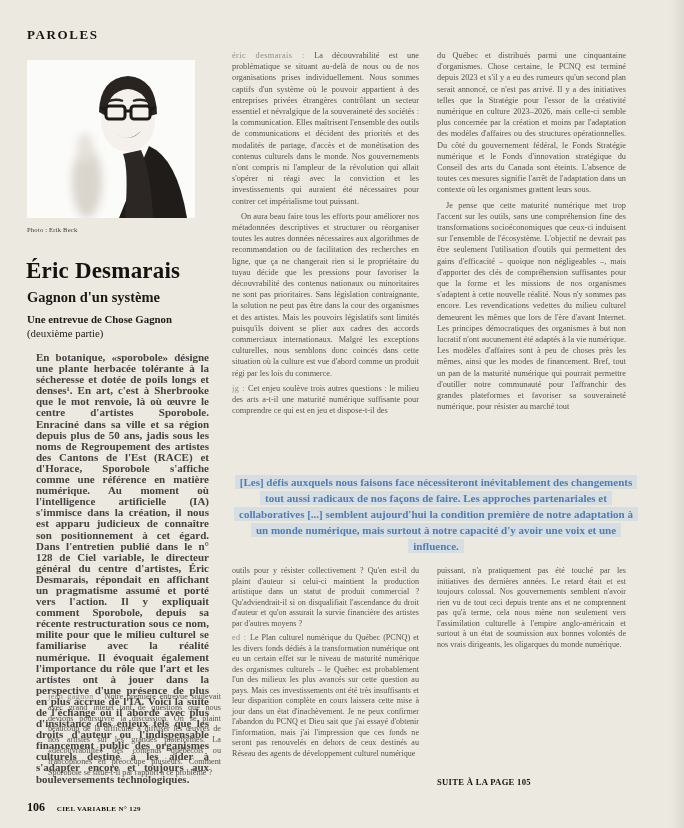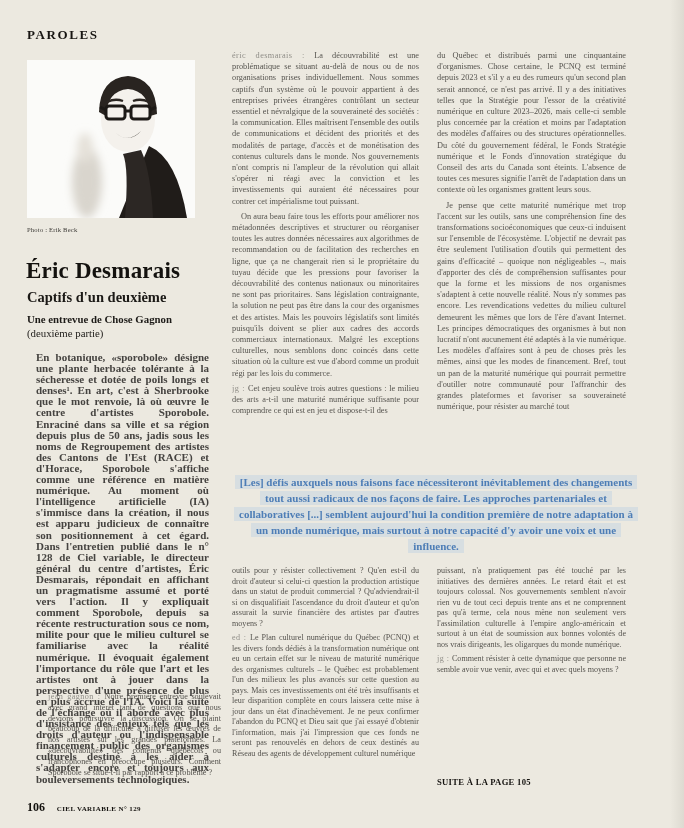--- a/index.html
+++ b/index.html
@@ -106,21 +106,21 @@
       <g filter="url(#blurb)">
         <ellipse cx="60" cy="122" rx="15" ry="36" fill="#d9d5cd"></ellipse>
         <ellipse cx="58" cy="88" rx="8" ry="15" fill="#e5e1d9"></ellipse>
       </g>
     </svg>
   </div>
 
   <div class="photo-caption">Photo : Erik Beck</div>
 
   <div class="article-title">Éric Desmarais</div>
-  <div class="article-subtitle">Captifs d'un deuxième</div>
+  <div class="article-subtitle">Gagnon d'un système</div>
   <div class="byline"><span>Une entrevue de Chose Gagnon </span><span class="suffix">(deuxième partie)</span></div>
 
   <div class="col intro-block">
     <p>En botanique, «sporobole» désigne une plante herbacée tolérante à la sécheresse et dotée de poils longs et denses¹. En art, c'est à Sherbrooke que le mot renvoie, là où œuvre le centre d'artistes Sporobole. Enraciné dans sa ville et sa région depuis plus de 50 ans, jadis sous les noms de Regroupement des artistes des Cantons de l'Est (RACE) et d'Horace, Sporobole s'affiche comme une référence en matière numérique. Au moment où l'intelligence artificielle (IA) s'immisce dans la création, il nous est apparu judicieux de connaître son positionnement à cet égard. Dans l'entretien publié dans le n° 128 de Ciel variable, le directeur général du centre d'artistes, Éric Desmarais, répondait en affichant un pragmatisme assumé et porté vers l'action. Il y expliquait comment Sporobole, depuis sa récente restructuration sous ce nom, milite pour que le milieu culturel se familiarise avec la réalité numérique. Il évoquait également l'importance du rôle que l'art et les artistes ont à jouer dans la perspective d'une présence de plus en plus accrue de l'IA. Voici la suite de l'échange où il aborde avec plus d'insistance des enjeux tels que les droits d'auteur ou l'indispensable financement public des organismes culturels destiné à les aider à s'adapter encore et toujours aux bouleversements technologiques.</p>
   </div>
 
   <div class="col left-qa">
     <p><span class="speaker">jean gagnon : </span><span>Notre première entrevue soulevait avec grand intérêt tant de questions que nous devions poursuivre la discussion. On se plaint beaucoup de la difficulté à diffuser les œuvres de nos artistes sur les grandes plateformes. La «découvrabilité» des contenus québécois ou francophones en préoccupe plusieurs. Comment Sporobole se situe-t-il par rapport à ce problème ?</span></p>
   </div>
 
@@ -133,27 +133,26 @@
   <div class="col right-top">
     <p>du Québec et distribués parmi une cinquantaine d'organismes. Chose certaine, le PCNQ est terminé depuis 2023 et s'il y a eu des rumeurs qu'un second plan serait annoncé, ce n'est pas arrivé. Il y a des initiatives telles que la Stratégie pour l'essor de la créativité numérique en culture 2023–2026, mais celle-ci semble plus concernée par la création et moins par l'adaptation des modèles d'affaires ou des structures opérationnelles. Du côté du gouvernement fédéral, le Fonds Stratégie numérique et le Fonds d'innovation stratégique du Conseil des arts du Canada sont éteints. L'absence de toutes ces mesures signifie l'arrêt de l'adaptation dans un contexte où les organismes grattent leurs sous.</p>
     <p class="indent">Je pense que cette maturité numérique met trop l'accent sur les outils, sans une compréhension fine des transformations socioéconomiques que ceux-ci induisent sur l'ensemble de l'écosystème. L'objectif ne devrait pas être seulement l'utilisation d'outils qui permettent des gains d'efficacité – quoique non négligeables –, mais d'apporter des clés de compréhension suffisantes pour que la forme et les missions de nos organismes s'adaptent à cette nouvelle réalité. Nous n'y sommes pas encore. Les revendications vedettes du milieu culturel demeurent les mêmes que lors de l'ère d'avant Internet. Les principes démocratiques des organismes à but non lucratif n'ont aucunement été adaptés à la vie numérique. Les modèles d'affaires sont à peu de choses près les mêmes, ainsi que les modes de financement. Bref, tout un pan de la maturité numérique qui pourrait permettre d'outiller notre communauté pour l'affranchir des grandes plateformes et favoriser sa souveraineté numérique, pour résister au marché tout</p>
   </div>
 
   <div class="pull-quote">
     <span class="hl">[Les] défis auxquels nous faisons face nécessiteront inévitablement des changements tout aussi radicaux de nos façons de faire. Les approches partenariales et collaboratives [...] semblent aujourd'hui la condition première de notre adaptation à un monde numérique, mais surtout à notre capacité d'y avoir une voix et une influence.</span>
   </div>
 
   <div class="col mid-bot">
-    <p>outils pour y résister collectivement ? Qu'en est-il du droit d'auteur si celui-ci question la production artistique dans un statut de produit commercial ? Qu'adviendrait-il si on disqualifiait l'ascendance du droit d'auteur et qu'on assurait la survie financière des artistes par d'autres moyens ?</p>
+    <p>outils pour y résister collectivement ? Qu'en est-il du plaint d'auteur si celui-ci maintient la production artistique dans un statut de produit commercial ? Qu'adviendrait-il si on disqualifiait l'ascendance du droit d'auteur et qu'on assurait la survie financière des artistes par d'autres moyens ?</p>
     <p><span class="speaker">ed : </span><span>Le Plan culturel numérique du Québec (PCNQ) et les divers fonds dédiés à la transformation numérique ont eu un certain effet sur le niveau de maturité numérique des organismes culturels – le Québec est probablement l'un des milieux les plus avancés sur cette question au pays. Mais ces investissements ont été très insuffisants et leur disparition complète en cours laissera cette mise à jour dans un état d'inachèvement. Je ne peux confirmer l'abandon du PCNQ et Dieu sait que j'ai essayé d'obtenir l'information, mais j'ai l'impression que ces fonds ne seront pas renouvelés en dehors de ceux destinés au Réseau des agents de développement culturel numérique</span></p>
   </div>
 
   <div class="col right-bot">
     <p>puissant, n'a pratiquement pas été touché par les initiatives des dernières années. Le retard était et est toujours colossal. Nos gouvernements semblent n'avoir rien vu de tout ceci depuis trente ans et ne comprennent pas qu'à terme, cela nous mène non seulement vers l'assimilation culturelle à l'empire anglo-américain et surtout à un état de soumission aux bonnes volontés de nos vrais dirigeants, les oligarques du monde numérique.</p>
-    <p><span class="speaker">jg : </span><span>Comment résister à cette dynamique que personne ne semble avoir vue venir, avec qui et avec quels moyens ?</span></p>
   </div>
 
   <div class="continuation">SUITE À LA PAGE 105</div>
 
   <div class="footer">
     <span class="pagenum">106</span>
     <span class="mag">CIEL VARIABLE N° 129</span>
   </div>
 </div>
 

